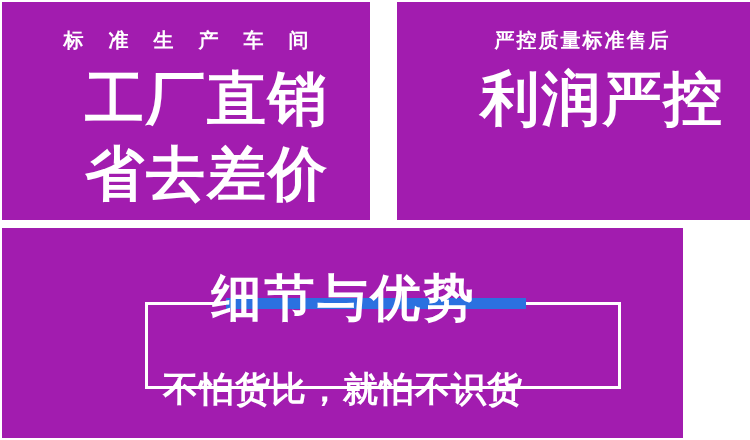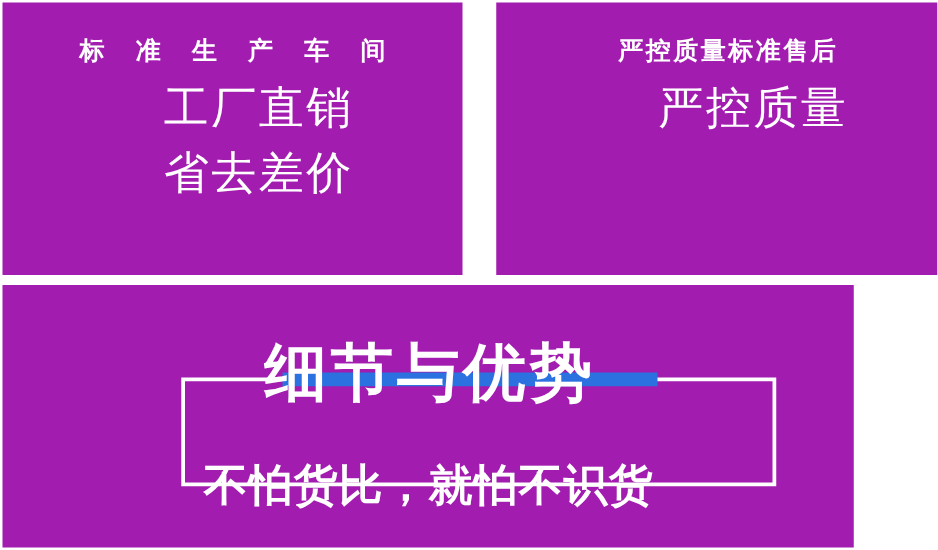--- a/index.html
+++ b/index.html
@@ -70,22 +70,22 @@
   }
   #eyebrow-quality {
     letter-spacing: 2px;
     text-indent: 2px;
     margin-top: 28px;
   }
 
   
   .headline {
     color: #ffffff;
-    font-weight: 400;
-    font-size: 36px;
+    font-weight: 700;
+    font-size: 59px;
     line-height: 1;
     white-space: nowrap;
     letter-spacing: 2px;
     text-indent: 2px;
     margin-left: 40px;
   }
   .headline.line1 { margin-top: 19px; }
   .headline.line2 { margin-top: 16px; }
 
   
@@ -148,21 +148,21 @@
     <div class="panel-inner">
       <div class="eyebrow" id="eyebrow-factory">标 准 生 产 车 间</div>
       <div class="headline line1">工厂直销</div>
       <div class="headline line2">省去差价</div>
     </div>
   </div>
 
   <div class="panel" id="panel-quality">
     <div class="panel-inner">
       <div class="eyebrow" id="eyebrow-quality">严控质量标准售后</div>
-      <div class="headline line1">严控质量</div>
+      <div class="headline line1">利润严控</div>
     </div>
   </div>
 
   <div class="panel" id="panel-details">
     <div id="details-frame"></div>
     <div id="details-frame-gap"></div>
     <div id="details-title">细节与优势</div>
     <div id="details-subtitle">不怕货比，就怕不识货</div>
   </div>
 

